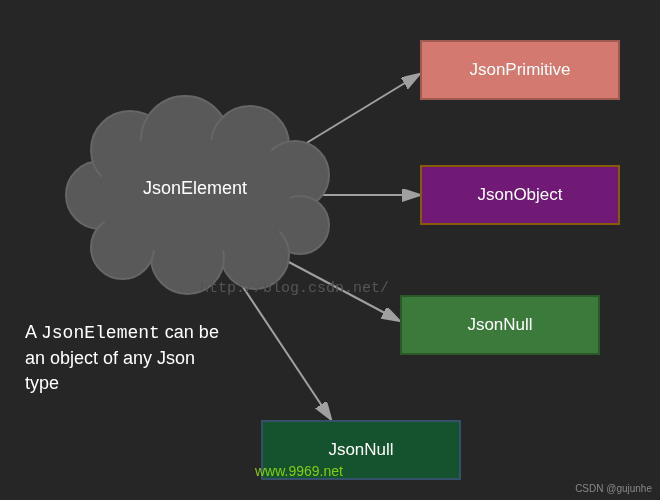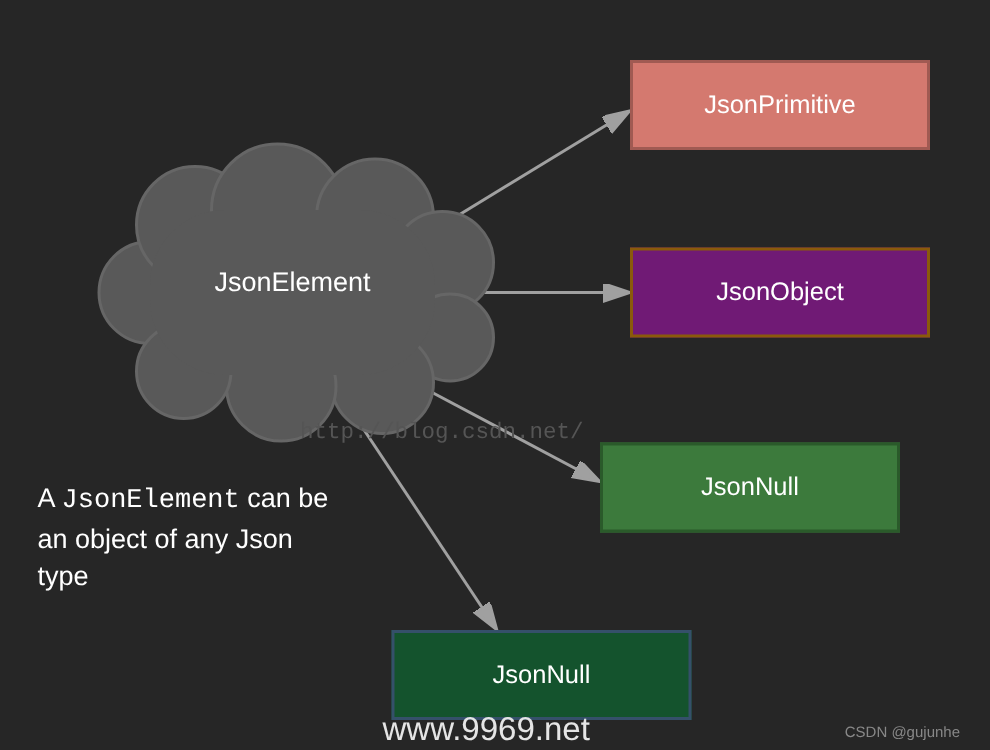--- a/index.html
+++ b/index.html
@@ -82,32 +82,32 @@
     .watermark-csdn {
       position: absolute;
       left: 200px;
       top: 280px;
       color: #555;
       font-size: 15px;
       font-family: "Courier New", monospace;
     }
     .credit {
       position: absolute;
-      right: 20px;
+      right: 8px;
       bottom: 6px;
       color: #888;
       font-size: 10px;
       margin-left: 23px;
     }
     .watermark-green {
       position: absolute;
       left: 255px;
-      bottom: 1px;
-      color: #e5e5e5;
-      font-size: 22px;
+      bottom: 21px;
+      color: #84cc16;
+      font-size: 14px;
       font-family: Arial, sans-serif;
     }
   </style>
 </head>
 <body>
 
 <svg class="arrow" width="660" height="500" style="left:0;top:0;position:absolute;">
   <defs>
     <marker id="ah" markerWidth="10" markerHeight="10" refX="8" refY="3" orient="auto">
       <path d="M0,0 L9,3 L0,6 Z" fill="#a0a0a0"></path>

